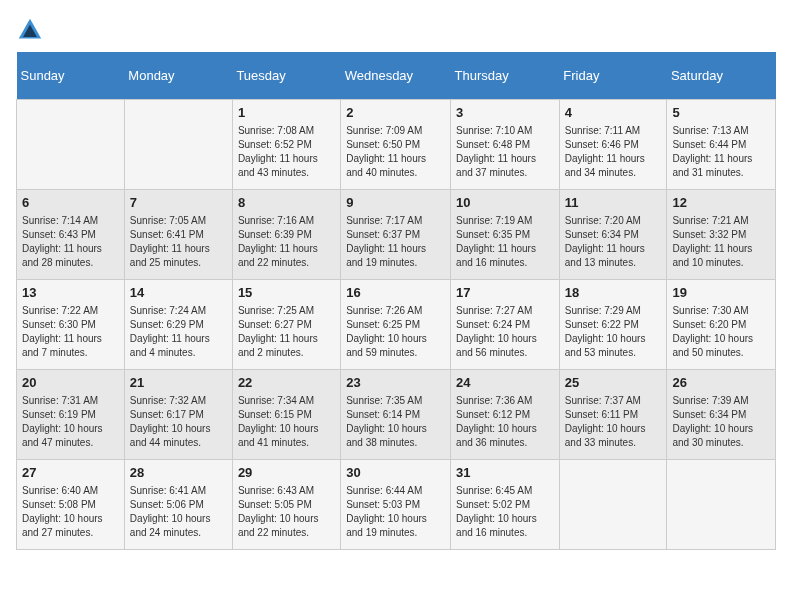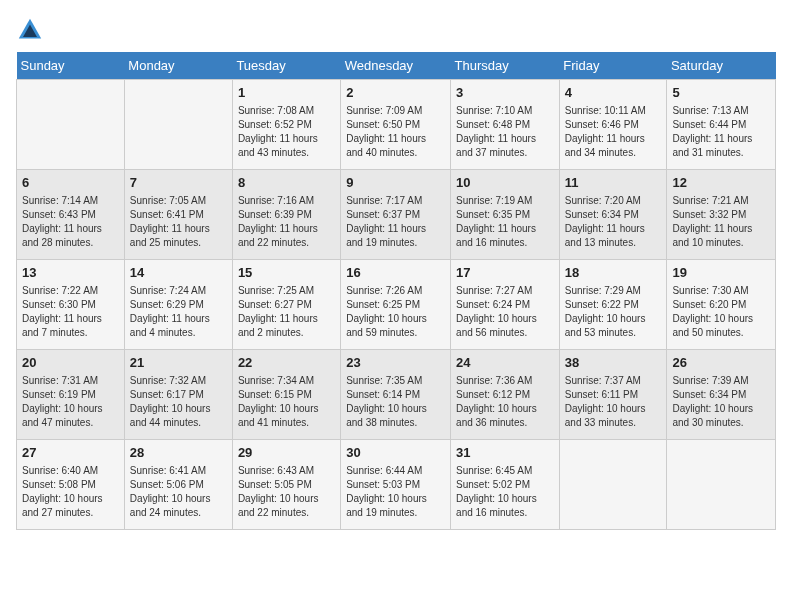--- a/index.html
+++ b/index.html
@@ -48,21 +48,21 @@
       font-weight: normal;
     }
     table {
       width: 100%;
       border-collapse: collapse;
       font-size: 11px;
     }
     thead tr th {
       background-color: #3a7fc1;
       color: #fff;
-      padding: 6px 4px;
+      padding: 16px 4px;
       text-align: left;
       font-size: 13px;
       font-weight: normal;
     }
     tbody tr td {
       border: 1px solid #ccc;
       vertical-align: top;
       padding: 4px 5px;
       width: 113px;
       min-height: 80px;
@@ -137,21 +137,21 @@
 Daylight: 11 hours and 40 minutes.</div>
         </td>
         <td>
           <span class="day-number">3</span>
           <div class="cell-info">Sunrise: 7:10 AM
 Sunset: 6:48 PM
 Daylight: 11 hours and 37 minutes.</div>
         </td>
         <td>
           <span class="day-number">4</span>
-          <div class="cell-info">Sunrise: 10:11 AM
+          <div class="cell-info">Sunrise: 7:11 AM
 Sunset: 6:46 PM
 Daylight: 11 hours and 34 minutes.</div>
         </td>
         <td>
           <span class="day-number">5</span>
           <div class="cell-info">Sunrise: 7:13 AM
 Sunset: 6:44 PM
 Daylight: 11 hours and 31 minutes.</div>
         </td>
       </tr>
@@ -268,21 +268,21 @@
 Sunset: 6:14 PM
 Daylight: 10 hours and 38 minutes.</div>
         </td>
         <td>
           <span class="day-number">24</span>
           <div class="cell-info">Sunrise: 7:36 AM
 Sunset: 6:12 PM
 Daylight: 10 hours and 36 minutes.</div>
         </td>
         <td>
-          <span class="day-number">38</span>
+          <span class="day-number">25</span>
           <div class="cell-info">Sunrise: 7:37 AM
 Sunset: 6:11 PM
 Daylight: 10 hours and 33 minutes.</div>
         </td>
         <td>
           <span class="day-number">26</span>
           <div class="cell-info">Sunrise: 7:39 AM
 Sunset: 6:34 PM
 Daylight: 10 hours and 30 minutes.</div>
         </td>

